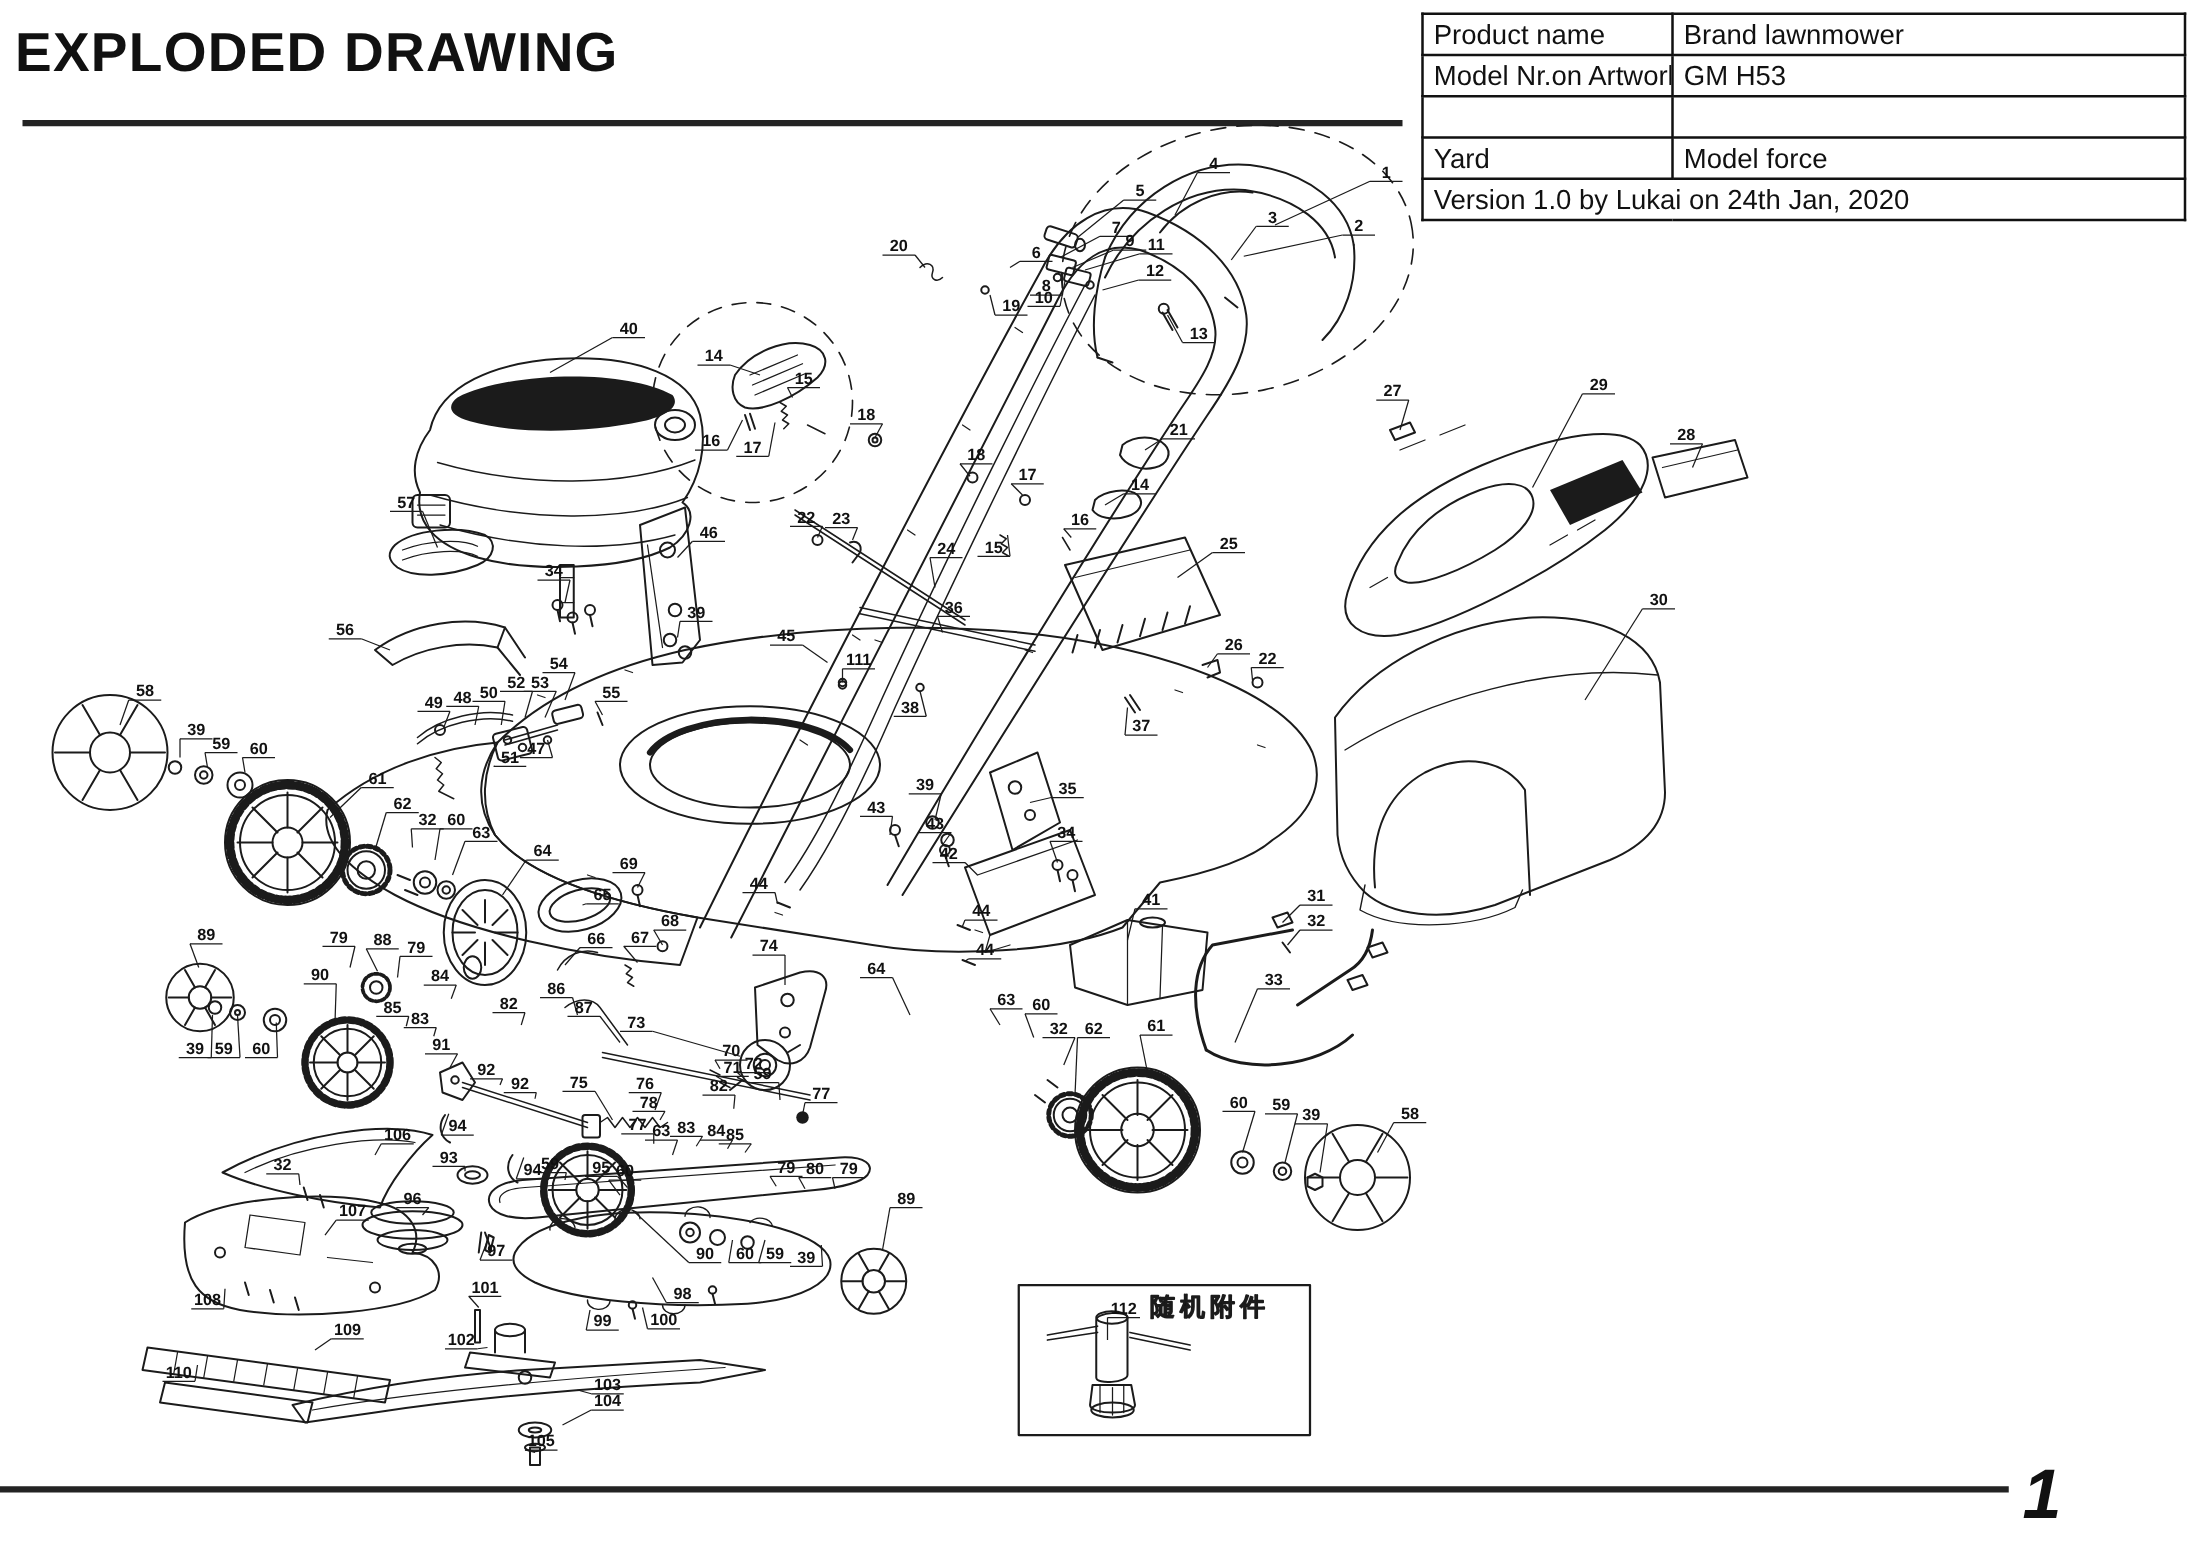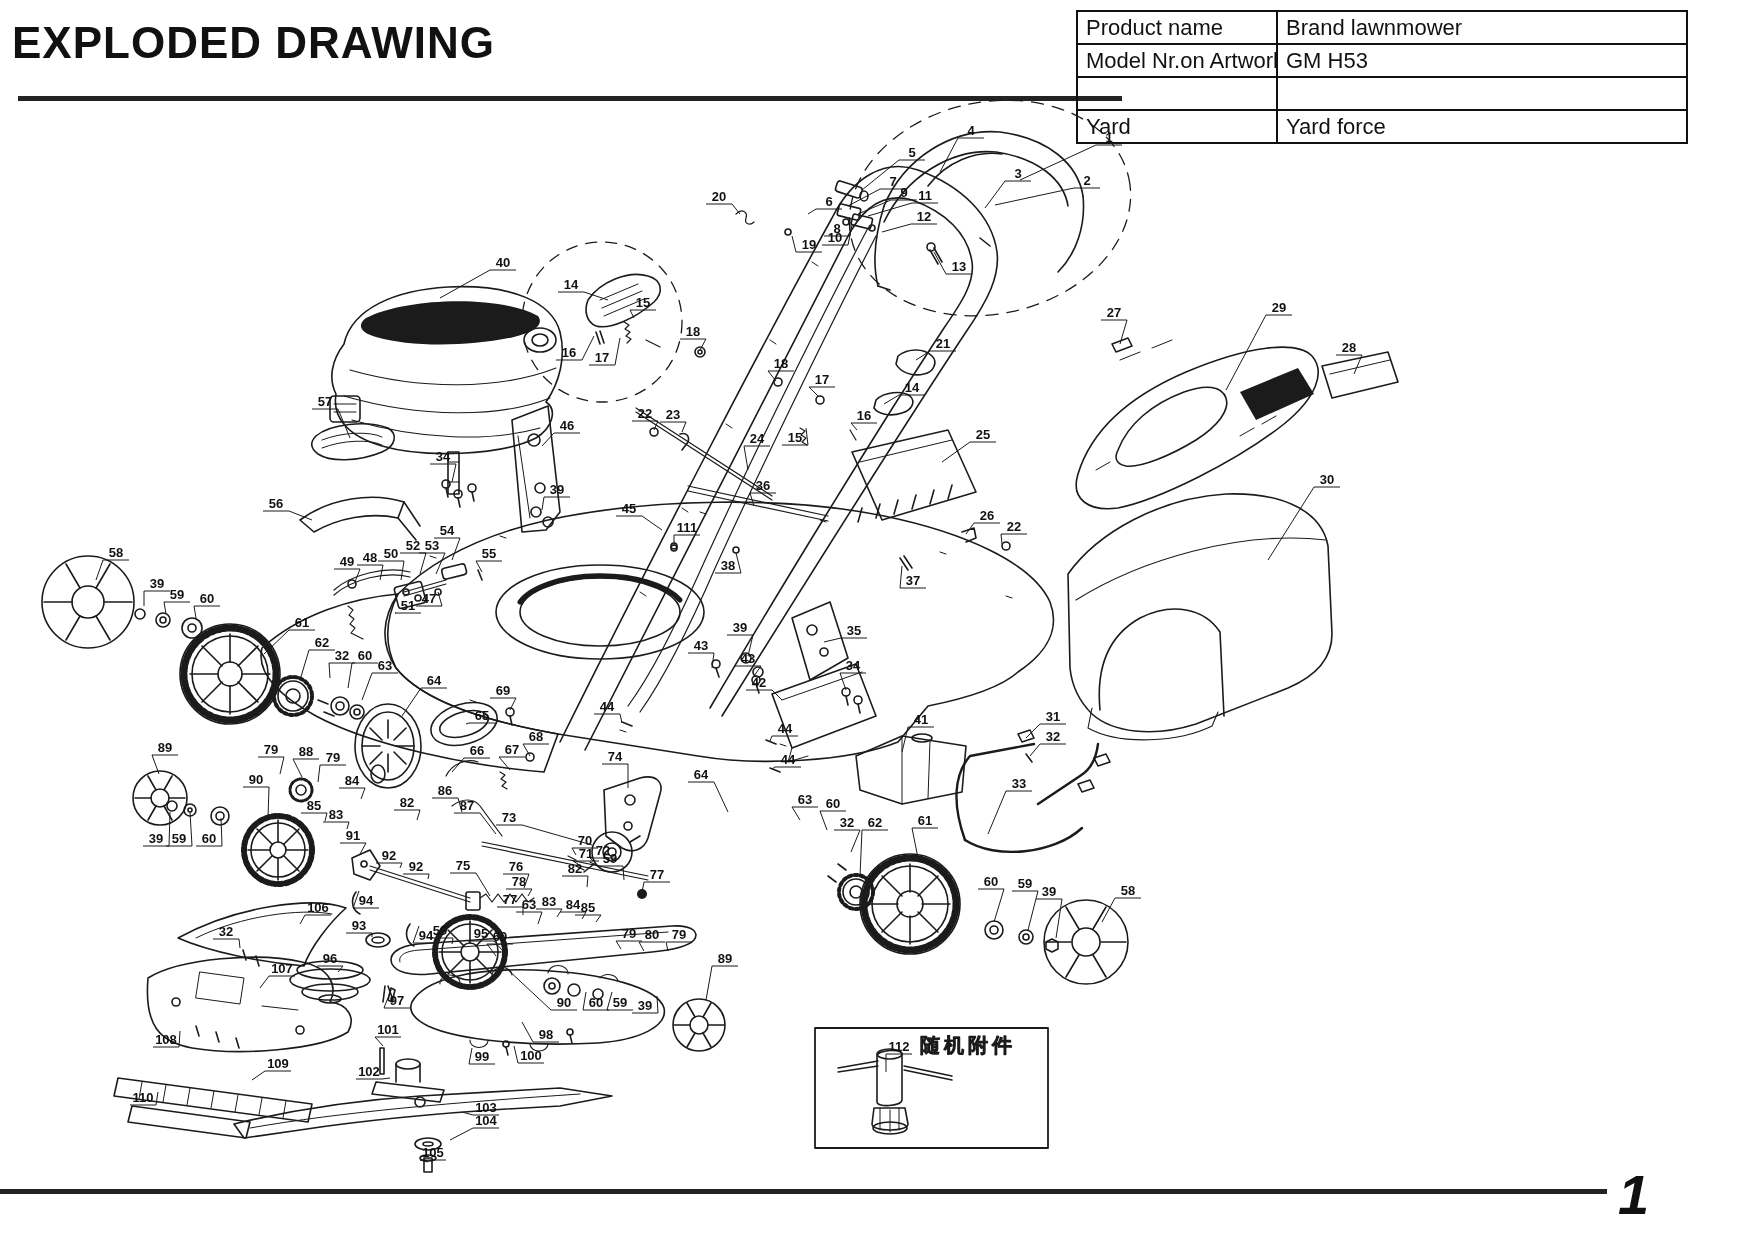--- a/index.html
+++ b/index.html
@@ -1,21 +1,21 @@
 <!DOCTYPE html>
 <html><head>
 <meta charset="utf-8">
 <style>
   html,body{margin:0;padding:0;background:#fff;}
   body{width:1754px;height:1241px;position:relative;overflow:hidden;
        font-family:"Liberation Sans",sans-serif;color:#111;}
   .page-title{position:absolute;left:12px;top:18px;font-size:44px;font-weight:bold;
        letter-spacing:1px;white-space:nowrap;}
   .title-rule{position:absolute;left:18px;top:96px;width:1104px;height:5px;background:#232323;}
-  .info-table{position:absolute;left:1076px;top:10px;width:612px;border-collapse:collapse;
+  .info-table{position:absolute;left:1137px;top:10px;width:612px;border-collapse:collapse;
        font-size:22px;table-layout:fixed;}
   .info-table td{border:2px solid #111;padding:1px 8px;height:29px;overflow:hidden;white-space:nowrap;}
   .info-table td.c1{width:182px;}
   .footer-rule{position:absolute;left:0px;top:1189px;width:1607px;height:5px;background:#232323;}
   .page-number{position:absolute;left:1618px;top:1162px;font-size:56px;font-weight:bold;
        font-style:italic;}
   svg{position:absolute;left:0;top:0;}
   svg text{font-family:"Liberation Sans",sans-serif;}
   .callout-num{font-size:13px;font-weight:bold;fill:#111;}
   .cn-label{font-size:20px;letter-spacing:4px;fill:#111;}
@@ -36,21 +36,24 @@
   <tr>
     <td class="c1">Model Nr.on Artwork</td>
     <td>GM H53</td>
   </tr>
   <tr>
     <td class="c1"></td>
     <td></td>
   </tr>
   <tr>
     <td class="c1">Yard</td>
-    <td>Yard force</td>
+    <td>Model force</td>
+  </tr>
+  <tr>
+    <td colspan="2">Version 1.0 by Lukai on 24th Jan, 2020</td>
   </tr>
 </tbody>
   </table>
 
 <svg width="1754" height="1241" viewBox="0 0 1754 1241">
   <g class="ink" stroke-width="1.6" stroke-linejoin="round" stroke-linecap="round">
 
     <g>
       <path d="M560,742 C650,560 770,330 832,218 C852,178 884,158 918,170 C962,186 992,216 997,252 C1000,276 988,300 966,332 C898,434 782,620 722,716"></path>
       <path d="M585,750 C672,578 792,348 846,240 C862,208 884,192 912,200 C946,212 968,234 972,262 C975,282 962,302 944,328 C878,428 766,612 710,708"></path>

